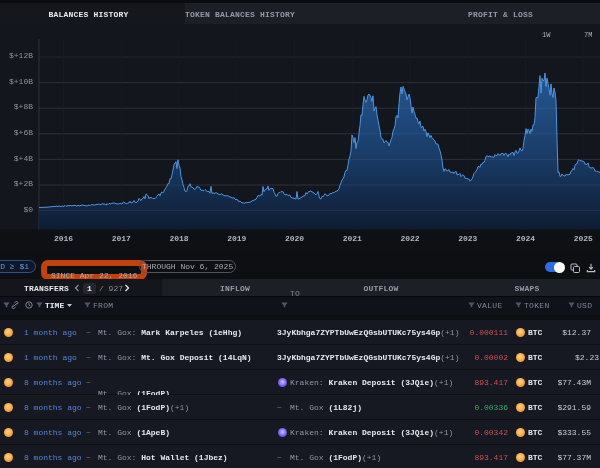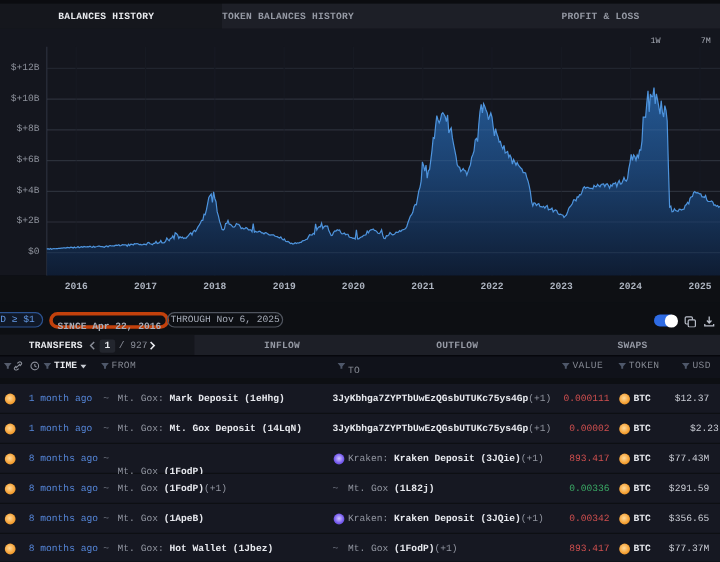--- a/index.html
+++ b/index.html
@@ -78,21 +78,21 @@
     <text x="410" y="217">2022</text>
       <text x="467.8" y="217">2023</text>
     <text x="525.5" y="217">2024</text>
       <text x="583.3" y="217">2025</text>
   </g>
 </svg>
 <div class="abs" style="left:542px;top:31px;font-size:7px;color:#aaaeb8;">1W</div>
 <div class="abs" style="left:584px;top:31px;font-size:7px;color:#aaaeb8;">7M</div>
 
 <div class="abs" style="left:-14px;top:259.5px;width:50px;height:13px;border:1px solid #2c5391;border-radius:7px;background:rgba(28,60,115,0.22);color:#649ae6;font-size:8px;line-height:11px;text-align:right;padding-right:6px;">USD ≥ $1</div>
-<div class="abs" style="left:41px;top:259.5px;height:13px;border:3px solid #c2410c;border-radius:7px;color:#a6acb8;font-size:8px;line-height:11px;padding:4px 4px;font-weight:bold;">SINCE Apr 22, 2016</div>
+<div class="abs" style="left:41px;top:259.5px;height:13px;border:6px solid #c2410c;border-radius:7px;color:#a6acb8;font-size:8px;line-height:11px;padding:4px 4px;">SINCE Apr 22, 2016</div>
 <div class="abs" style="left:139px;top:259.5px;height:13px;border:1px solid #50555f;border-radius:7px;color:#a6acb8;font-size:8px;line-height:11px;padding:0 2px;">THROUGH Nov 6, 2025</div>
 <div class="abs" style="left:545px;top:262px;width:18px;height:10px;border-radius:5px;background:#2e6be4;"></div>
 <div class="abs" style="left:554px;top:261.5px;width:11px;height:11px;border-radius:6px;background:#ffffff;"></div>
 <svg class="abs" style="left:570px;top:263px;" width="10" height="10" viewBox="0 0 10 10">
   <rect x="1" y="1" width="6" height="6" rx="1" fill="none" stroke="#b9bec9" stroke-width="1"></rect>
   <rect x="3.5" y="3.5" width="6" height="6" rx="1" fill="#0d0f13" stroke="#b9bec9" stroke-width="1"></rect>
 </svg>
 <svg class="abs" style="left:586px;top:263px;" width="10" height="10" viewBox="0 0 10 10">
   <path d="M5 0.8 L5 5.8 M3.1 4.1 L5 6.1 L6.9 4.1 M1.3 6.9 L1.3 8.6 L8.7 8.6 L8.7 6.9" fill="none" stroke="#b9bec9" stroke-width="1.1"></path>
 </svg>
@@ -132,39 +132,39 @@
 <svg class="abs" style="left:66px;top:303px;" width="7" height="5" viewBox="0 0 7 5">
     <path d="M1 1 L3.5 4 L6 1 Z" fill="#c6cad2"></path>
   </svg>
 <svg class="abs" style="left:84px;top:302px;" width="7" height="6" viewBox="0 0 7 6">
     <path d="M0.3 0.5 L6.7 0.5 L4.3 3.4 L4.3 5.3 L2.7 5.3 L2.7 3.4 Z" fill="#4e5769"></path>
   </svg>
 <div class="abs" style="left:93px;top:301px;font-size:8px;color:#838791;letter-spacing:.3px;">FROM</div>
 <svg class="abs" style="left:281px;top:302px;" width="7" height="6" viewBox="0 0 7 6">
     <path d="M0.3 0.5 L6.7 0.5 L4.3 3.4 L4.3 5.3 L2.7 5.3 L2.7 3.4 Z" fill="#4e5769"></path>
   </svg>
-<div class="abs" style="left:290px;top:305px;font-size:8px;color:#838791;letter-spacing:.3px;">TO</div>
+<div class="abs" style="left:290px;top:289px;font-size:8px;color:#838791;letter-spacing:.3px;">TO</div>
 <svg class="abs" style="left:468px;top:302px;" width="7" height="6" viewBox="0 0 7 6">
     <path d="M0.3 0.5 L6.7 0.5 L4.3 3.4 L4.3 5.3 L2.7 5.3 L2.7 3.4 Z" fill="#4e5769"></path>
   </svg>
 <div class="abs" style="left:477px;top:301px;font-size:8px;color:#838791;letter-spacing:.3px;">VALUE</div>
 <svg class="abs" style="left:515px;top:302px;" width="7" height="6" viewBox="0 0 7 6">
     <path d="M0.3 0.5 L6.7 0.5 L4.3 3.4 L4.3 5.3 L2.7 5.3 L2.7 3.4 Z" fill="#4e5769"></path>
   </svg>
 <div class="abs" style="left:524px;top:301px;font-size:8px;color:#838791;letter-spacing:.3px;">TOKEN</div>
 <svg class="abs" style="left:568px;top:302px;" width="7" height="6" viewBox="0 0 7 6">
     <path d="M0.3 0.5 L6.7 0.5 L4.3 3.4 L4.3 5.3 L2.7 5.3 L2.7 3.4 Z" fill="#4e5769"></path>
   </svg>
 <div class="abs" style="left:577px;top:301px;font-size:8px;color:#838791;letter-spacing:.3px;">USD</div>
 
 <div class="abs" style="left:0;top:320px;width:600px;height:24px;background:#161822;"></div>
 <div class="abs" style="left:4px;top:328.0px;width:9px;height:9px;border-radius:5px;background:radial-gradient(circle at 45% 42%, #ffd99a 0%, #f7a53a 55%, #d97d10 100%);"></div>
 <div class="abs" style="left:24px;top:328px;font-size:8px;color:#5586d9;">1 month ago</div>
 <div class="abs" style="left:86px;top:328px;font-size:8px;color:#767b87;">~</div>
-<div class="abs" style="left:98px;top:328px;font-size:8px;white-space:nowrap;"><span style="color:#9296a1;">Mt. Gox: </span><span style="color:#e7e9ee;font-weight:bold;">Mark Deposit (1eHhg)</span></div>
+<div class="abs" style="left:98px;top:328px;font-size:8px;white-space:nowrap;"><span style="color:#9296a1;">Mt. Gox: </span><span style="color:#e7e9ee;font-weight:bold;">Mark Karpeles (1eHhg)</span></div>
 <div class="abs" style="left:277px;top:328px;font-size:8px;white-space:nowrap;"><span style="color:#e7e9ee;font-weight:bold;">3JyKbhga7ZYPTbUwEzQGsbUTUKc75ys4Gp</span><span style="color:#9296a1;">(+1)</span></div>
 <div class="abs" style="left:408px;top:328px;width:100px;text-align:right;font-size:8px;color:#cf4f4f;">0.000111</div>
 <div class="abs" style="left:516px;top:328.0px;width:9px;height:9px;border-radius:5px;background:radial-gradient(circle at 45% 42%, #ffd99a 0%, #f7a53a 55%, #d97d10 100%);"></div>
 <div class="abs" style="left:528px;top:328px;font-size:8px;font-weight:bold;color:#e7e9ee;">BTC</div>
 <div class="abs" style="left:491px;top:328px;width:100px;text-align:right;font-size:8px;color:#c9ccd4;">$12.37</div>
 <div class="abs" style="left:0;top:345px;width:600px;height:24px;background:#161822;"></div>
 <div class="abs" style="left:4px;top:353.0px;width:9px;height:9px;border-radius:5px;background:radial-gradient(circle at 45% 42%, #ffd99a 0%, #f7a53a 55%, #d97d10 100%);"></div>
 <div class="abs" style="left:24px;top:353px;font-size:8px;color:#5586d9;">1 month ago</div>
 <div class="abs" style="left:86px;top:353px;font-size:8px;color:#767b87;">~</div>
 <div class="abs" style="left:98px;top:353px;font-size:8px;white-space:nowrap;"><span style="color:#9296a1;">Mt. Gox: </span><span style="color:#e7e9ee;font-weight:bold;">Mt. Gox Deposit (14LqN)</span></div>
@@ -198,21 +198,21 @@
 <div class="abs" style="left:0;top:420px;width:600px;height:24px;background:#161822;"></div>
 <div class="abs" style="left:4px;top:428.0px;width:9px;height:9px;border-radius:5px;background:radial-gradient(circle at 45% 42%, #ffd99a 0%, #f7a53a 55%, #d97d10 100%);"></div>
 <div class="abs" style="left:24px;top:428px;font-size:8px;color:#5586d9;">8 months ago</div>
 <div class="abs" style="left:86px;top:428px;font-size:8px;color:#767b87;">~</div>
 <div class="abs" style="left:98px;top:428px;font-size:8px;white-space:nowrap;"><span style="color:#9296a1;">Mt. Gox </span><span style="color:#e7e9ee;font-weight:bold;">(1ApeB)</span></div>
 <div class="abs" style="left:278px;top:428.0px;width:9px;height:9px;border-radius:5px;background:radial-gradient(circle at 50% 45%, #cfc4ff 0%, #7a5ff0 55%, #4b34c4 100%);"></div>
 <div class="abs" style="left:290px;top:428px;font-size:8px;white-space:nowrap;"><span style="color:#9296a1;">Kraken: </span><span style="color:#e7e9ee;font-weight:bold;">Kraken Deposit (3JQie)</span><span style="color:#9296a1;">(+1)</span></div>
 <div class="abs" style="left:408px;top:428px;width:100px;text-align:right;font-size:8px;color:#cf4f4f;">0.00342</div>
 <div class="abs" style="left:516px;top:428.0px;width:9px;height:9px;border-radius:5px;background:radial-gradient(circle at 45% 42%, #ffd99a 0%, #f7a53a 55%, #d97d10 100%);"></div>
 <div class="abs" style="left:528px;top:428px;font-size:8px;font-weight:bold;color:#e7e9ee;">BTC</div>
-<div class="abs" style="left:491px;top:428px;width:100px;text-align:right;font-size:8px;color:#c9ccd4;">$356.65</div>
+<div class="abs" style="left:491px;top:428px;width:100px;text-align:right;font-size:8px;color:#c9ccd4;">$333.55</div>
 <div class="abs" style="left:0;top:445px;width:600px;height:24px;background:#161822;"></div>
 <div class="abs" style="left:4px;top:453.0px;width:9px;height:9px;border-radius:5px;background:radial-gradient(circle at 45% 42%, #ffd99a 0%, #f7a53a 55%, #d97d10 100%);"></div>
 <div class="abs" style="left:24px;top:453px;font-size:8px;color:#5586d9;">8 months ago</div>
 <div class="abs" style="left:86px;top:453px;font-size:8px;color:#767b87;">~</div>
 <div class="abs" style="left:98px;top:453px;font-size:8px;white-space:nowrap;"><span style="color:#9296a1;">Mt. Gox: </span><span style="color:#e7e9ee;font-weight:bold;">Hot Wallet (1Jbez)</span></div>
 <div class="abs" style="left:277px;top:453px;font-size:8px;color:#767b87;">~</div>
 <div class="abs" style="left:290px;top:453px;font-size:8px;white-space:nowrap;"><span style="color:#9296a1;">Mt. Gox </span><span style="color:#e7e9ee;font-weight:bold;">(1FodP)</span><span style="color:#9296a1;">(+1)</span></div>
 <div class="abs" style="left:408px;top:453px;width:100px;text-align:right;font-size:8px;color:#cf4f4f;">893.417</div>
 <div class="abs" style="left:516px;top:453.0px;width:9px;height:9px;border-radius:5px;background:radial-gradient(circle at 45% 42%, #ffd99a 0%, #f7a53a 55%, #d97d10 100%);"></div>
 <div class="abs" style="left:528px;top:453px;font-size:8px;font-weight:bold;color:#e7e9ee;">BTC</div>

